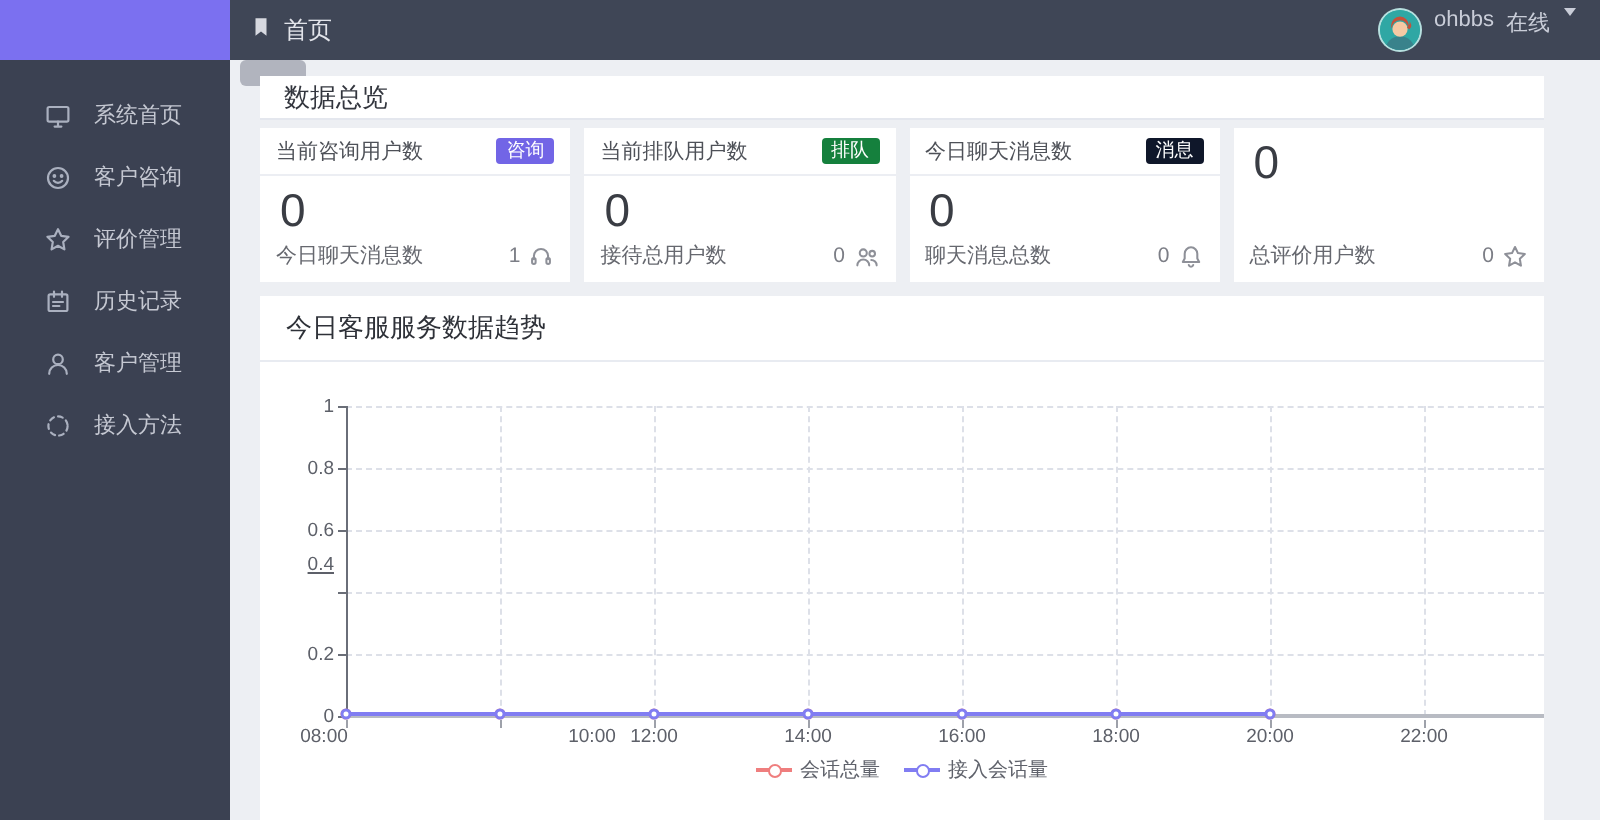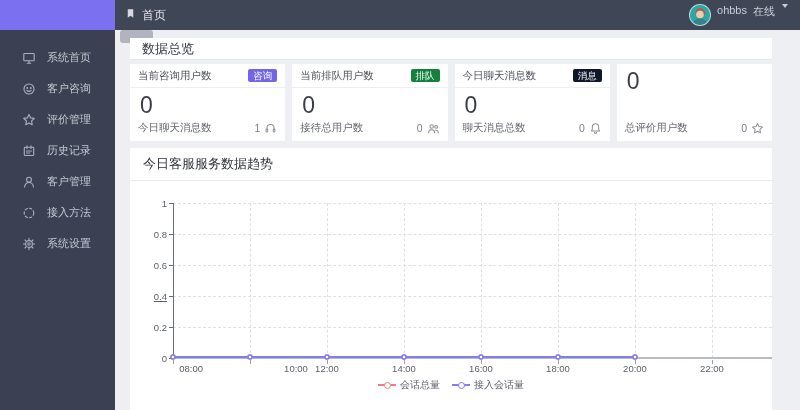--- a/index.html
+++ b/index.html
@@ -123,30 +123,20 @@
         </span>
         <span>客户管理</span>
       </div>
       <div class="menu-item">
         <span class="mi">
           <svg width="14" height="14" viewBox="0 0 14 14" fill="none" stroke="currentColor" stroke-width="1.1" stroke-linecap="round" stroke-linejoin="round">
             <circle cx="7" cy="7" r="4.8" stroke-dasharray="2.4 2.1"></circle>
           </svg>
         </span>
         <span>接入方法</span>
-      </div>
-      <div class="menu-item">
-        <span class="mi">
-          <svg width="14" height="14" viewBox="0 0 14 14" fill="none" stroke="currentColor" stroke-width="1.1" stroke-linecap="round" stroke-linejoin="round">
-            <circle cx="7" cy="7" r="3.4"></circle>
-            <circle cx="7" cy="7" r="1.2"></circle>
-            <path d="M7,1.4 V3 M7,11 v1.6 M1.4,7 H3 M11,7 h1.6 M3,3 l1.1,1.1 M9.9,9.9 L11,11 M3,11 l1.1,-1.1 M9.9,4.1 L11,3"></path>
-          </svg>
-        </span>
-        <span>系统设置</span>
       </div>
     </div>
 </div>
 
 <div class="topbar">
   <div class="crumb">
     <span class="ci">
       <svg width="11" height="13" viewBox="0 0 14 14">
           <path d="M3.5,1.5 h7 v11 l-3.5,-2.7 -3.5,2.7 z" fill="currentColor"></path>
         </svg>
@@ -274,32 +264,32 @@
             <span>接入会话量</span>
           </div>
         </div>
     <div class="ytick" style="left: 39px; top: 177px;"></div>
         <div class="ylabel" style="left: 3px; top: 172px;">0</div>
         <div class="grid-h" style="left: 43px; top: 146px; width: 599px;"></div>
         <div class="ytick" style="left: 39px; top: 146px;"></div>
         <div class="ylabel" style="left: 3px; top: 141px; text-align: right;">0.2</div>
         <div class="grid-h" style="left: 43px; top: 115px; width: 599px;"></div>
         <div class="ytick" style="left: 39px; top: 115px;"></div>
-        <div class="ylabel" style="left: 3px; top: 110px; text-decoration: underline;">0.4</div>
+        <div class="ylabel" style="left: 3px; top: 96px; text-decoration: underline;">0.4</div>
         <div class="grid-h" style="left: 43px; top: 84px; width: 599px;"></div>
         <div class="ytick" style="left: 39px; top: 84px;"></div>
         <div class="ylabel" style="left: 3px; top: 79px;">0.6</div>
         <div class="grid-h" style="left: 43px; top: 53px; width: 599px;"></div>
         <div class="ytick" style="left: 39px; top: 53px;"></div>
         <div class="ylabel" style="left: 3px; top: 48px;">0.8</div>
         <div class="grid-h" style="left: 43px; top: 22px; width: 599px;"></div>
         <div class="ytick" style="left: 39px; top: 22px;"></div>
         <div class="ylabel" style="left: 3px; top: 17px;">1</div>
         <div class="xtick" style="left: 43px; top: 179px;"></div>
-        <div class="xlabel" style="left: 37px; top: 182px; text-align: right;">08:00</div>
+        <div class="xlabel" style="left: 14px; top: 182px;">08:00</div>
         <div class="grid-v" style="left: 120px; top: 22px; height: 155px;"></div>
         <div class="xtick" style="left: 120px; top: 179px;"></div>
         <div class="xlabel" style="left: 102px; top: 182px; margin-left: 46px;">10:00</div>
         <div class="grid-v" style="left: 197px; top: 22px; height: 155px;"></div>
         <div class="xtick" style="left: 197px; top: 179px;"></div>
         <div class="xlabel" style="left: 179px; top: 182px;">12:00</div>
         <div class="grid-v" style="left: 274px; top: 22px; height: 155px;"></div>
         <div class="xtick" style="left: 274px; top: 179px;"></div>
         <div class="xlabel" style="left: 256px; top: 182px;">14:00</div>
         <div class="grid-v" style="left: 351px; top: 22px; height: 155px;"></div>

